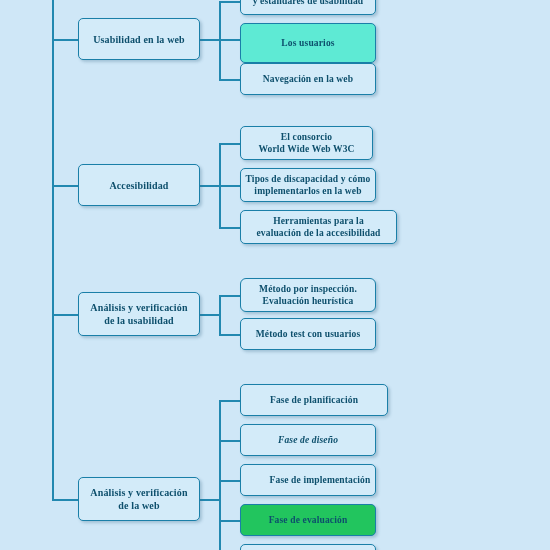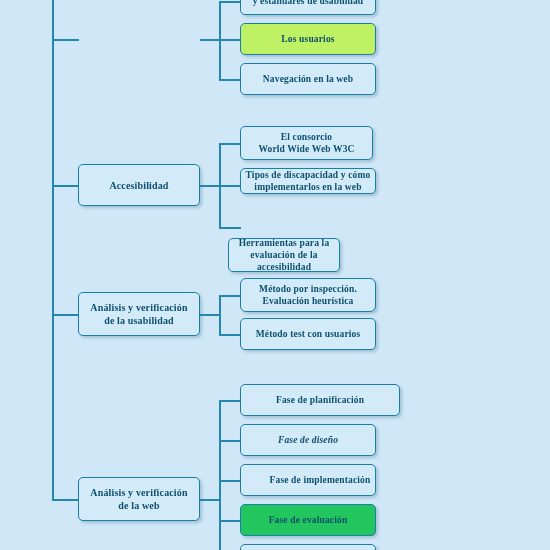--- a/index.html
+++ b/index.html
@@ -80,54 +80,57 @@
     <div class="connector h" style="left: 200px; top: 314px; width: 20px; background: rgb(34, 136, 176);"></div>
     <div class="connector v" style="left: 219px; top: 295px; height: 39px; background: rgb(34, 136, 176);"></div>
     <div class="connector h" style="left: 219px; top: 295px; width: 22px; background: rgb(34, 136, 176);"></div>
     <div class="connector h" style="left: 219px; top: 334px; width: 22px; background: rgb(34, 136, 176);"></div>
     <div class="connector h" style="left: 200px; top: 499px; width: 20px; background: rgb(34, 136, 176);"></div>
     <div class="connector v" style="left: 219px; top: 400px; height: 160px; background: rgb(34, 136, 176);"></div>
     <div class="connector h" style="left: 219px; top: 400px; width: 22px; background: rgb(34, 136, 176);"></div>
     <div class="connector h" style="left: 219px; top: 440px; width: 22px; background: rgb(34, 136, 176);"></div>
     <div class="connector h" style="left: 219px; top: 480px; width: 22px; background: rgb(34, 136, 176);"></div>
     <div class="connector h" style="left: 219px; top: 520px; width: 22px; background: rgb(34, 136, 176);"></div>
+    <div class="node level1" style="left: 78px; top: 18px; width: 122px; height: 42px; background: rgb(211, 235, 249); border-color: rgb(26, 127, 168); color: rgb(13, 79, 108);">
+      <span>Usabilidad en la web</span>
+    </div>
     <div class="node level2" style="left: 240px; top: -13px; width: 136px; height: 28px; background: rgb(211, 235, 249); border-color: rgb(26, 127, 168); color: rgb(13, 79, 108);">
       <span>y estándares de usabilidad</span>
     </div>
-    <div class="node level2" style="left: 240px; top: 23px; width: 136px; height: 32px; background: #bef264; border-color: rgb(26, 127, 168); color: rgb(13, 79, 108);">
+    <div class="node level2" style="left: 240px; top: 23px; width: 136px; height: 40px; background: #5eead4; border-color: rgb(26, 127, 168); color: rgb(13, 79, 108);">
       <span>Los usuarios</span>
     </div>
     <div class="node level2" style="left: 240px; top: 63px; width: 136px; height: 32px; background: rgb(211, 235, 249); border-color: rgb(26, 127, 168); color: rgb(13, 79, 108);">
       <span>Navegación en la web</span>
     </div>
     <div class="node level1" style="left: 78px; top: 164px; width: 122px; height: 42px; background: rgb(211, 235, 249); border-color: rgb(26, 127, 168); color: rgb(13, 79, 108);">
       <span>Accesibilidad</span>
     </div>
     <div class="node level2" style="left: 240px; top: 126px; width: 133px; height: 34px; background: rgb(211, 235, 249); border-color: rgb(26, 127, 168); color: rgb(13, 79, 108);">
       <span>El consorcio<br>World Wide Web W3C</span>
     </div>
-    <div class="node level2" style="left: 240px; top: 168px; width: 136px; height: 26px; background: rgb(211, 235, 249); border-color: rgb(26, 127, 168); color: rgb(13, 79, 108);">
+    <div class="node level2" style="left: 240px; top: 168px; width: 136px; height: 34px; background: rgb(211, 235, 249); border-color: rgb(26, 127, 168); color: rgb(13, 79, 108);">
       <span>Tipos de discapacidad y cómo<br>implementarlos en la web</span>
     </div>
-    <div class="node level2" style="left: 228px; top: 210px; width: 112px; height: 34px; background: rgb(211, 235, 249); border-color: rgb(26, 127, 168); color: rgb(13, 79, 108); margin-top: 28px;">
+    <div class="node level2" style="left: 240px; top: 210px; width: 157px; height: 34px; background: rgb(211, 235, 249); border-color: rgb(26, 127, 168); color: rgb(13, 79, 108);">
       <span>Herramientas para la<br>evaluación de la accesibilidad</span>
     </div>
     <div class="node level1" style="left: 78px; top: 292px; width: 122px; height: 44px; background: rgb(211, 235, 249); border-color: rgb(26, 127, 168); color: rgb(13, 79, 108);">
       <span>Análisis y verificación<br>de la usabilidad</span>
     </div>
     <div class="node level2" style="left: 240px; top: 278px; width: 136px; height: 34px; background: rgb(211, 235, 249); border-color: rgb(26, 127, 168); color: rgb(13, 79, 108); border-radius: 6px;">
       <span>Método por inspección.<br>Evaluación heurística</span>
     </div>
     <div class="node level2" style="left: 240px; top: 318px; width: 136px; height: 32px; background: rgb(211, 235, 249); border-color: rgb(26, 127, 168); color: rgb(13, 79, 108); text-align: center;">
       <span>Método test con usuarios</span>
     </div>
     <div class="node level1" style="left: 78px; top: 477px; width: 122px; height: 44px; background: rgb(211, 235, 249); border-color: rgb(26, 127, 168); color: rgb(13, 79, 108);">
       <span>Análisis y verificación<br>de la web</span>
     </div>
-    <div class="node level2" style="left: 240px; top: 384px; width: 160px; height: 32px; background: rgb(211, 235, 249); border-color: rgb(26, 127, 168); color: rgb(13, 79, 108);">
+    <div class="node level2" style="left: 240px; top: 384px; width: 148px; height: 32px; background: rgb(211, 235, 249); border-color: rgb(26, 127, 168); color: rgb(13, 79, 108);">
       <span>Fase de planificación</span>
     </div>
     <div class="node level2" style="left: 240px; top: 424px; width: 136px; height: 32px; background: rgb(211, 235, 249); border-color: rgb(26, 127, 168); color: rgb(13, 79, 108); font-style: italic;">
       <span>Fase de diseño</span>
     </div>
     <div class="node level2" style="left: 240px; top: 464px; width: 136px; height: 32px; background: rgb(211, 235, 249); border-color: rgb(26, 127, 168); color: rgb(13, 79, 108); padding-left: 27px;">
       <span>Fase de implementación</span>
     </div>
     <div class="node level2" style="left: 240px; top: 504px; width: 136px; height: 32px; background: #22c55e; border-color: rgb(26, 127, 168); color: rgb(13, 79, 108);">
       <span>Fase de evaluación</span>

